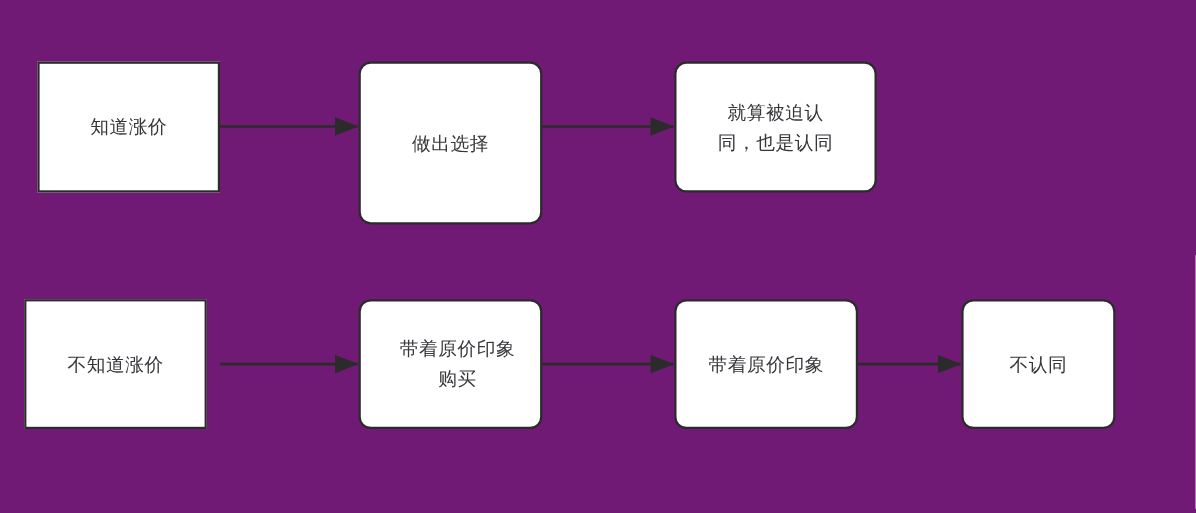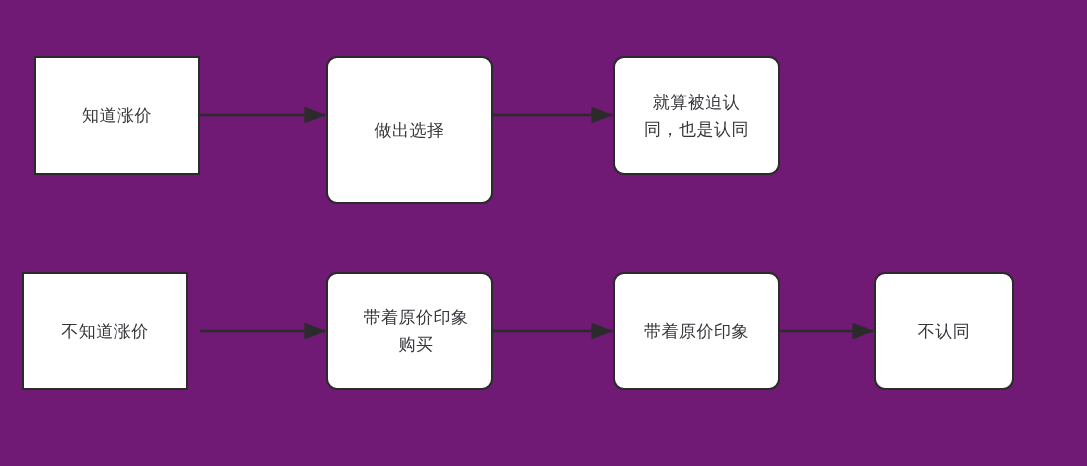--- a/index.html
+++ b/index.html
@@ -57,21 +57,21 @@
         <line x1="200" y1="115" x2="325" y2="115" stroke="#2b2b2b" stroke-width="2.4" marker-end="url(#arrowhead)"></line>
         <line x1="493" y1="115" x2="612" y2="115" stroke="#2b2b2b" stroke-width="2.4" marker-end="url(#arrowhead)"></line>
         <line x1="200" y1="331" x2="325" y2="331" stroke="#2b2b2b" stroke-width="2.4" marker-end="url(#arrowhead)"></line>
         <line x1="493" y1="331" x2="612" y2="331" stroke="#2b2b2b" stroke-width="2.4" marker-end="url(#arrowhead)"></line>
         <line x1="780" y1="331" x2="873" y2="331" stroke="#2b2b2b" stroke-width="2.4" marker-end="url(#arrowhead)"></line>
       </g>
   </svg>
   <div id="nodes-layer">
       <div class="node square" style="left: 34px; top: 56px; width: 166px; height: 119px; border-color: rgb(43, 43, 43); color: rgb(53, 54, 58);">知道涨价</div>
       <div class="node rounded" style="left: 326px; top: 56px; width: 167px; height: 148px; border-color: rgb(43, 43, 43); color: rgb(53, 54, 58);">做出选择</div>
-      <div class="node rounded" style="left: 613px; top: 56px; width: 167px; height: 119px; border-color: rgb(43, 43, 43); color: rgb(53, 54, 58);">就算被迫认
+      <div class="node rounded" style="left: 613px; top: 56px; width: 184px; height: 119px; border-color: rgb(43, 43, 43); color: rgb(53, 54, 58);">就算被迫认
 同，也是认同</div>
       <div class="node square" style="left: 22px; top: 272px; width: 166px; height: 118px; border-color: rgb(43, 43, 43); color: rgb(53, 54, 58);">不知道涨价</div>
       <div class="node rounded" style="left: 326px; top: 272px; width: 167px; height: 118px; border-color: rgb(43, 43, 43); color: rgb(53, 54, 58); padding-left: 13px;">带着原价印象
 购买</div>
       <div class="node rounded" style="left: 613px; top: 272px; width: 167px; height: 118px; border-color: rgb(43, 43, 43); color: rgb(53, 54, 58);">带着原价印象</div>
       <div class="node rounded" style="left: 874px; top: 272px; width: 140px; height: 118px; border-color: rgb(43, 43, 43); color: rgb(53, 54, 58);">不认同</div>
     </div>
 </div>
 
 </body></html>

